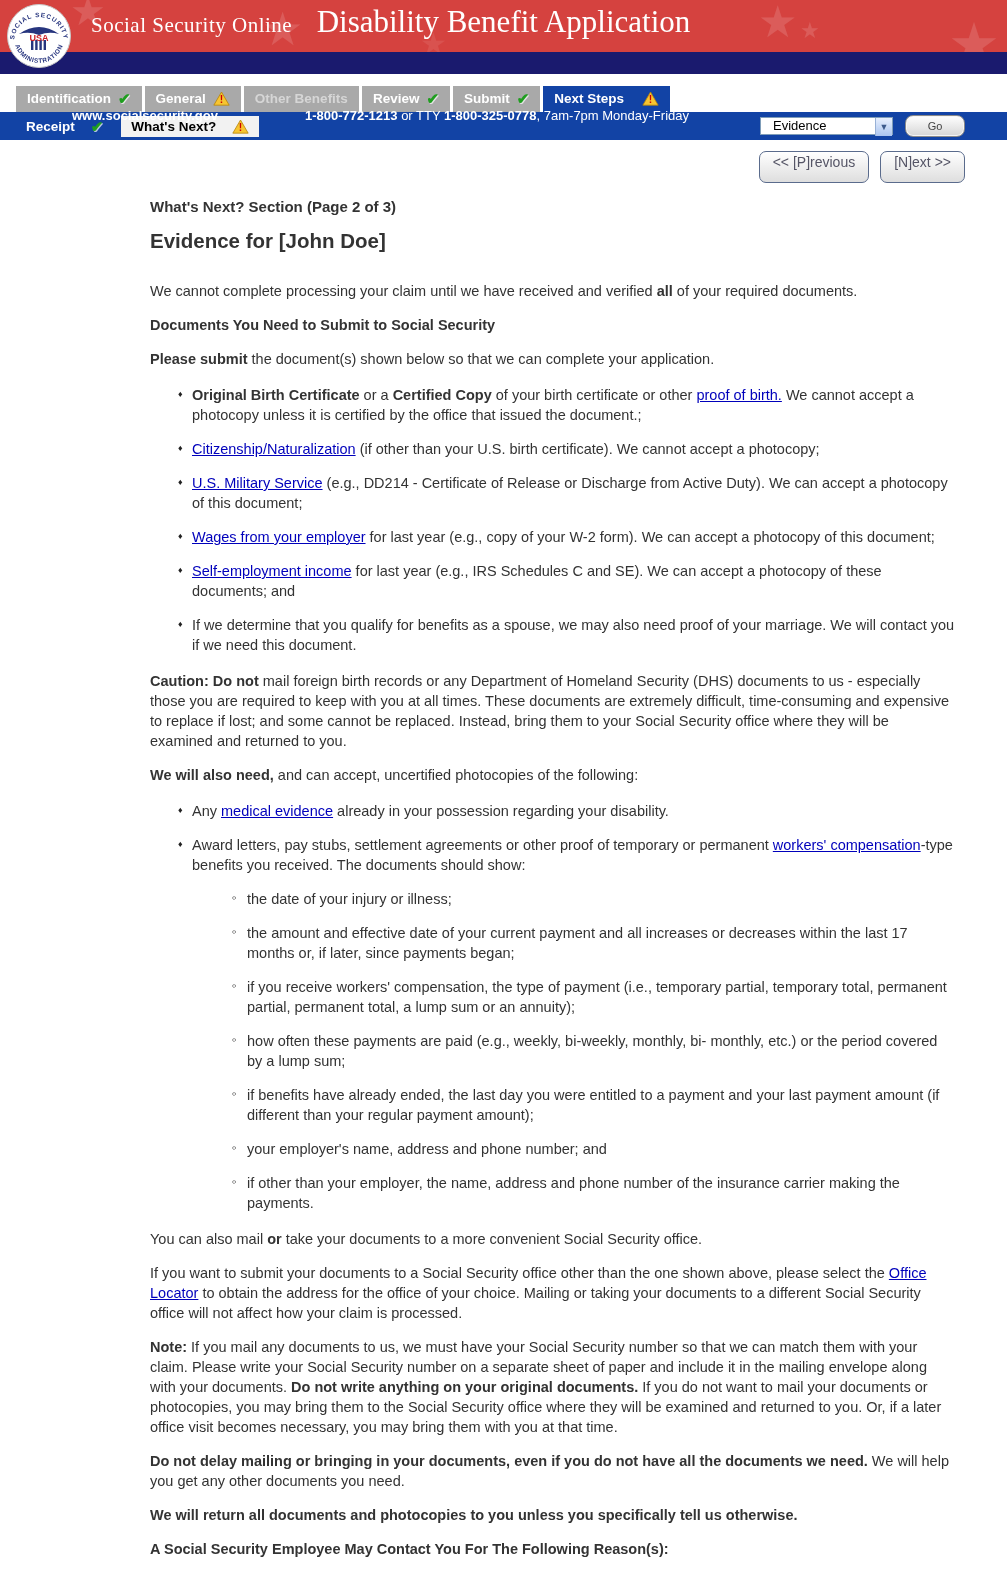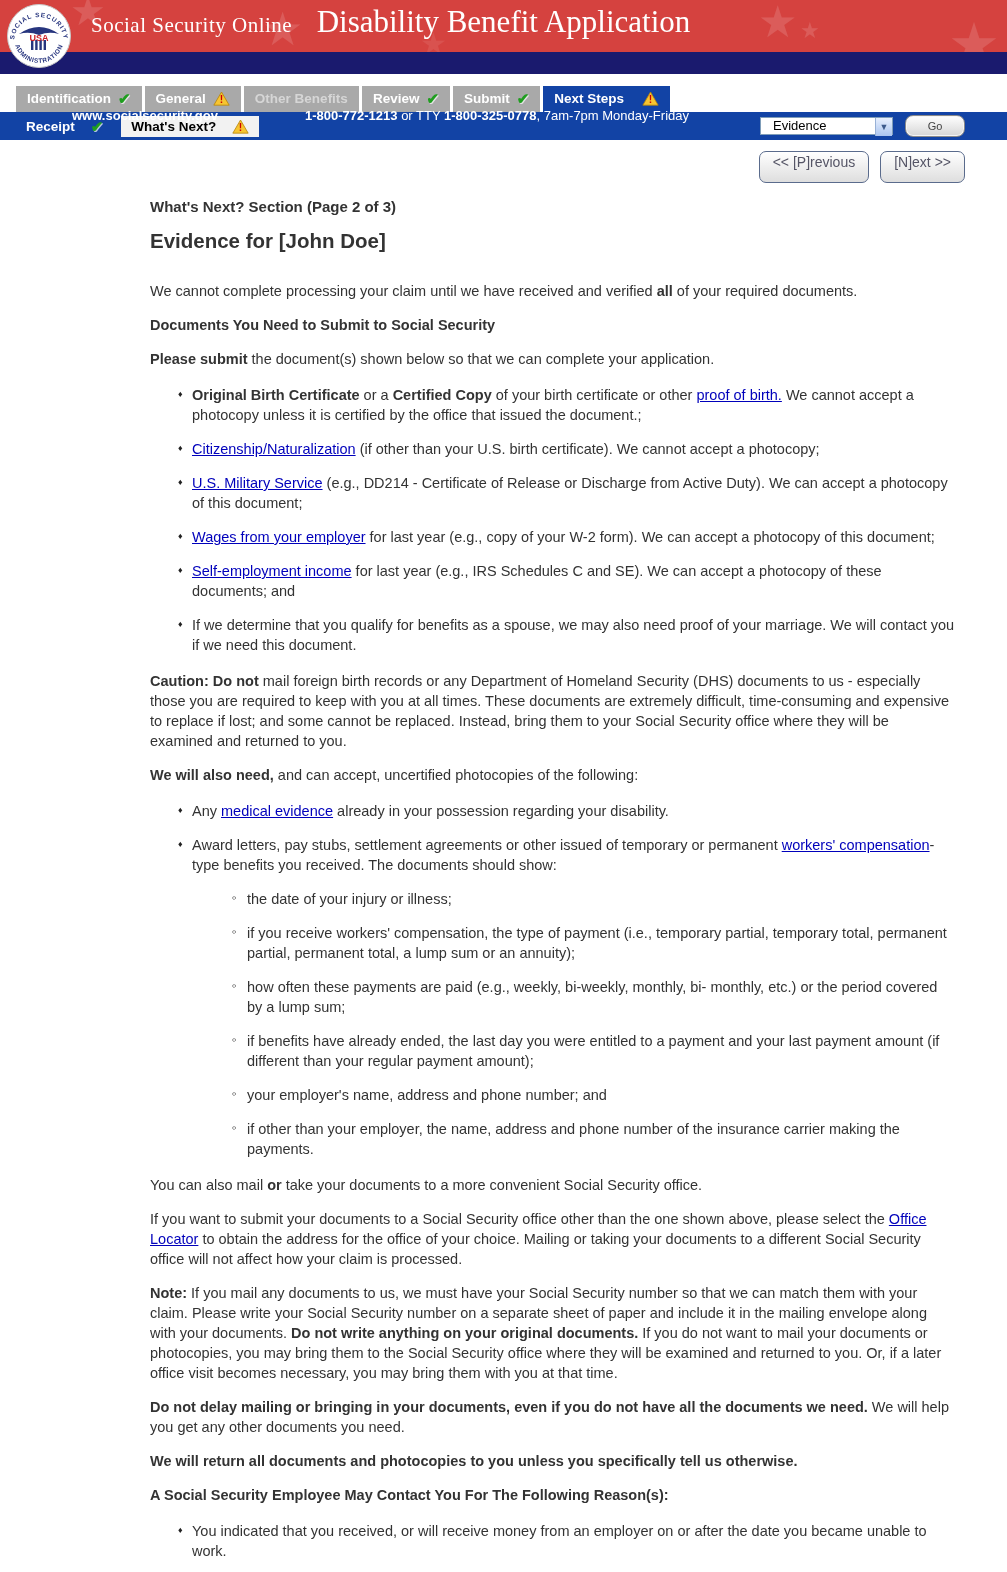--- a/index.html
+++ b/index.html
@@ -172,22 +172,23 @@
         <li><a href="#" class="lnk">Citizenship/Naturalization</a><span> (if other than your U.S. birth certificate). We cannot accept a photocopy;</span></li>
         <li><a href="#" class="lnk">U.S. Military Service</a><span> (e.g., DD214 - Certificate of Release or Discharge from Active Duty). We can accept a photocopy of this document;</span></li>
         <li><a href="#" class="lnk">Wages from your employer</a><span> for last year (e.g., copy of your W-2 form). We can accept a photocopy of this document;</span></li>
         <li><a href="#" class="lnk">Self-employment income</a><span> for last year (e.g., IRS Schedules C and SE). We can accept a photocopy of these documents; and</span></li>
         <li><span>If we determine that you qualify for benefits as a spouse, we may also need proof of your marriage. We will contact you if we need this document.</span></li>
       </ul>
       <p><span class="b">Caution: Do not</span><span> mail foreign birth records or any Department of Homeland Security (DHS) documents to us - especially those you are required to keep with you at all times. These documents are extremely difficult, time-consuming and expensive to replace if lost; and some cannot be replaced. Instead, bring them to your Social Security office where they will be examined and returned to you.</span></p>
       <p><span class="b">We will also need,</span><span> and can accept, uncertified photocopies of the following:</span></p>
       <ul class="lvl1">
         <li><span>Any </span><a href="#" class="lnk">medical evidence</a><span> already in your possession regarding your disability.</span></li>
-        <li><span>Award letters, pay stubs, settlement agreements or other issued of temporary or permanent </span><a href="#" class="lnk">workers' compensation</a><span>-type benefits you received. The documents should show:</span><ul class="lvl2">
+        <li><span>Award letters, pay stubs, settlement agreements or other proof of temporary or permanent </span><a href="#" class="lnk">workers' compensation</a><span>-type benefits you received. The documents should show:</span><ul class="lvl2">
             <li><span>the date of your injury or illness;</span></li>
+            <li><span>the amount and effective date of your current payment and all increases or decreases within the last 17 months or, if later, since payments began;</span></li>
             <li><span>if you receive workers' compensation, the type of payment (i.e., temporary partial, temporary total, permanent partial, permanent total, a lump sum or an annuity);</span></li>
             <li><span>how often these payments are paid (e.g., weekly, bi-weekly, monthly, bi- monthly, etc.) or the period covered by a lump sum;</span></li>
             <li><span>if benefits have already ended, the last day you were entitled to a payment and your last payment amount (if different than your regular payment amount);</span></li>
             <li><span>your employer's name, address and phone number; and</span></li>
             <li><span>if other than your employer, the name, address and phone number of the insurance carrier making the payments.</span></li>
           </ul></li>
       </ul>
       <p><span>You can also mail </span><span class="b">or</span><span> take your documents to a more convenient Social Security office.</span></p>
       <p><span>If you want to submit your documents to a Social Security office other than the one shown above, please select the </span><a href="#" class="lnk">Office Locator</a><span> to obtain the address for the office of your choice. Mailing or taking your documents to a different Social Security office will not affect how your claim is processed.</span></p>
       <p><span class="b">Note:</span><span> If you mail any documents to us, we must have your Social Security number so that we can match them with your claim. Please write your Social Security number on a separate sheet of paper and include it in the mailing envelope along with your documents. </span><span class="b">Do not write anything on your original documents.</span><span> If you do not want to mail your documents or photocopies, you may bring them to the Social Security office where they will be examined and returned to you. Or, if a later office visit becomes necessary, you may bring them with you at that time.</span></p>

